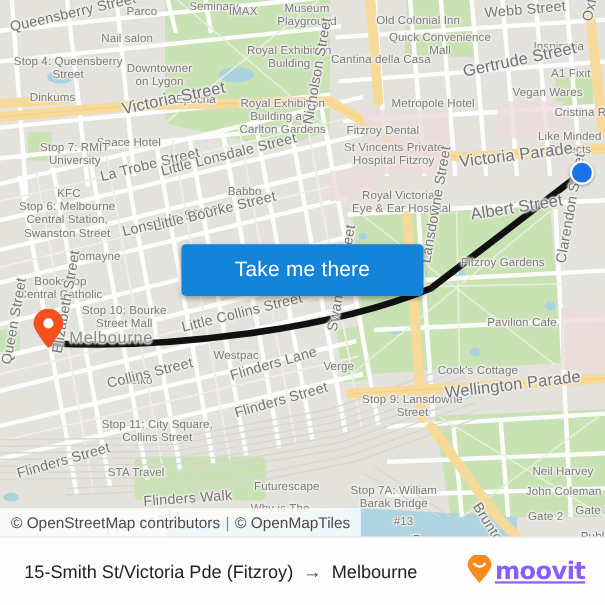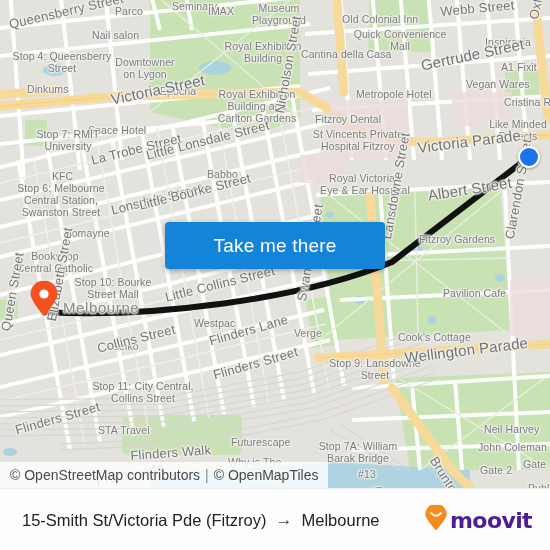--- a/index.html
+++ b/index.html
@@ -78,22 +78,23 @@
   #route-summary{
     margin-left:22px;display:flex;align-items:center;gap:9px;
     font-size:16.5px;color:#222222;white-space:nowrap;
   }
   #route-summary .arrow{font-size:17px;color:#3d3d3d;}
   #moovit-logo{
     position:absolute;right:18px;top:50%;transform:translateY(-50%);
     display:flex;align-items:center;gap:2px;
   }
   #moovit-logo .wordmark{
-    font-size:22px;font-weight:bold;color:#4c1d95;letter-spacing:-0.6px;
+    font-size:22px;font-weight:bold;color:#8b5cf6;letter-spacing:-0.6px;
     font-family:"DejaVu Sans","Liberation Sans",sans-serif;
+    text-decoration:underline;
   }
 </style>
 </head>
 <body>
 
 <div id="app">
 
   <div id="map">
 
     <svg width="550" height="488" viewBox="0 0 550 488">
@@ -376,21 +377,21 @@
         <div class="lbl poi" style="left: 398px; top: 331px; transform-origin: left top;">Cook's Cottage</div>
         <div class="lbl poi" style="left: 112px; top: 340px; transform-origin: left top;">Seiko</div>
         <div class="lbl st" style="left: 96px; top: 343px; transform: rotate(-14deg); transform-origin: left top;">Collins Street</div>
         <div class="lbl st" style="left: 208px; top: 336px; transform: rotate(-16deg); transform-origin: left top;">Flinders Lane</div>
         <div class="lbl stop two" style="left: 320px; top: 357px; transform-origin: left top;">
           <div>Stop 9: Lansdowne</div>
           <div>Street</div>
         </div>
         <div class="lbl stbig" style="left: 404px; top: 352px; transform: rotate(-7deg); transform-origin: left top;">Wellington Parade</div>
         <div class="lbl stop two" style="left: 88px; top: 380px; transform-origin: left top;">
-          <div>Stop 11: City Central,</div>
+          <div>Stop 11: City Square,</div>
           <div>Collins Street</div>
         </div>
         <div class="lbl st" style="left: 212px; top: 370px; transform: rotate(-16deg); transform-origin: left top;">Flinders Street</div>
         <div class="lbl poi" style="left: 98px; top: 424px; transform-origin: left top;">STA Travel</div>
         <div class="lbl poi" style="left: 484px; top: 423px; transform-origin: left top;">Neil Harvey</div>
         <div class="lbl poi" style="left: 478px; top: 441px; transform-origin: left top;">John Coleman</div>
         <div class="lbl poi" style="left: 231px; top: 436px; transform-origin: left top;">Futurescape</div>
         <div class="lbl stop two" style="left: 303px; top: 440px; transform-origin: left top;">
           <div>Stop 7A: William</div>
           <div>Barak Bridge</div>

